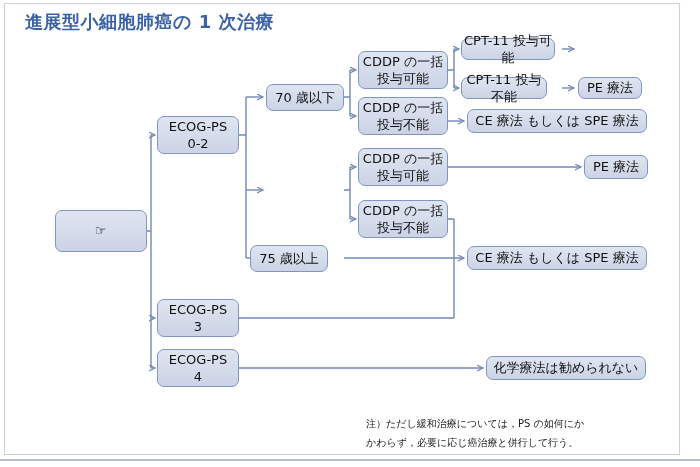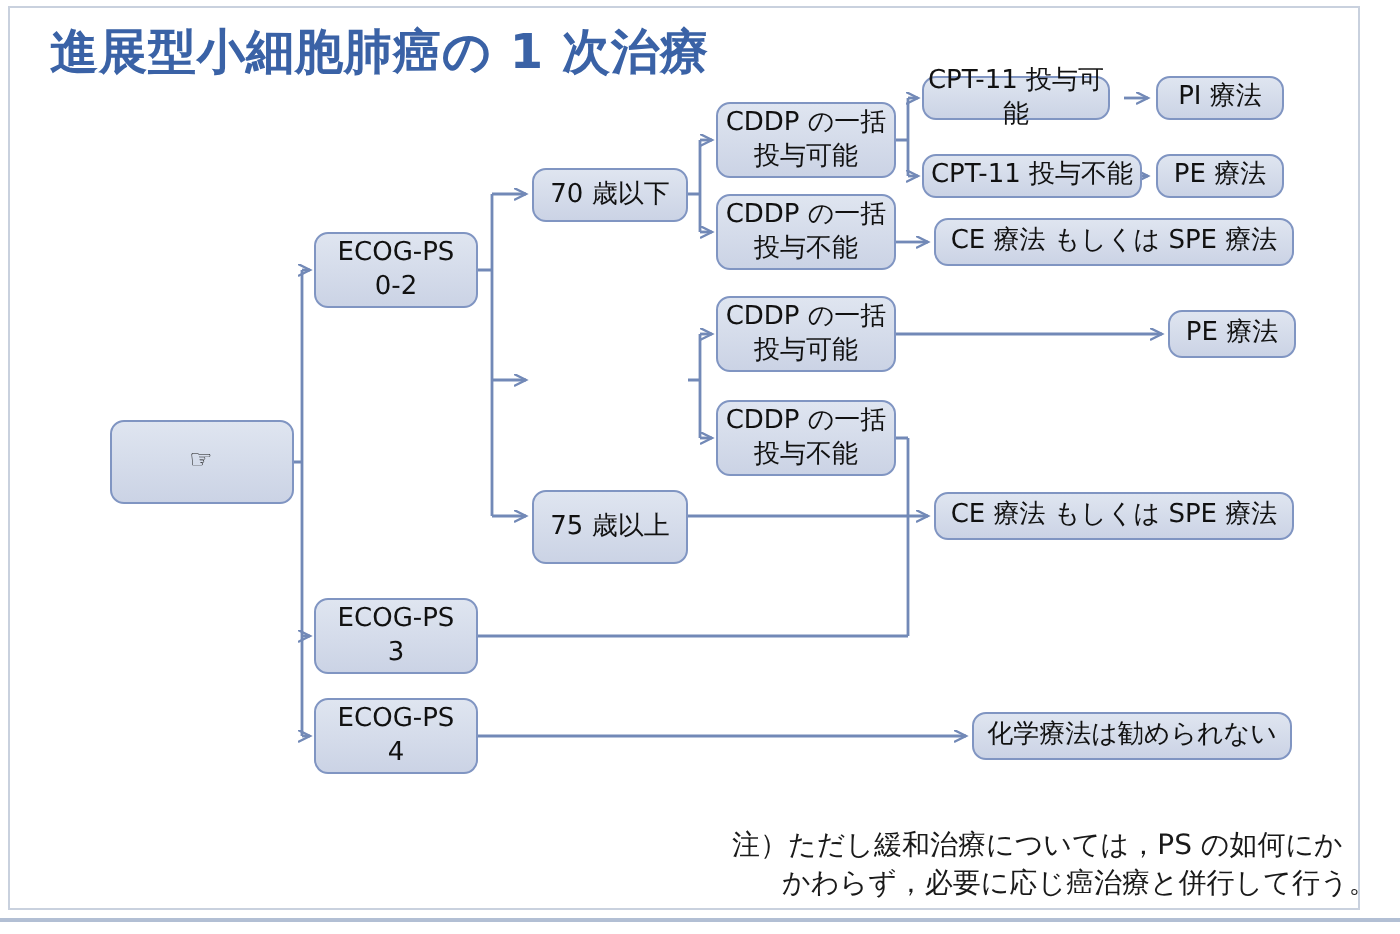--- a/index.html
+++ b/index.html
@@ -1,31 +1,31 @@
 <!DOCTYPE html>
 <html><head>
 <meta charset="utf-8">
 <style>
   html,body{margin:0;padding:0;background:#ffffff;}
   body{font-family:"DejaVu Sans","Liberation Sans",sans-serif;}
   .canvas{position:relative;width:700px;height:467px;background:#ffffff;overflow:hidden;}
   .frame{position:absolute;left:4px;top:3px;width:676px;height:452px;border:1px solid #c9d1de;box-sizing:border-box;}
   .bottom-rule{position:absolute;left:0;top:459px;width:700px;height:2px;background:#b2bfd4;}
-  .title{position:absolute;left:25px;top:10px;font-size:24px;font-weight:bold;color:#3a62a6;letter-spacing:0.5px;}
+  .title{position:absolute;left:25px;top:10px;font-size:18px;font-weight:bold;color:#3a62a6;letter-spacing:0.5px;}
   svg.connectors{position:absolute;left:0;top:0;pointer-events:none;}
   .node{
     position:absolute;display:flex;align-items:center;justify-content:center;
     text-align:center;box-sizing:border-box;
     background:linear-gradient(180deg,#dfe5f0 0%,#cbd3e5 100%);
     border:1.5px solid #8095c2;border-radius:7px;
     font-size:13px;line-height:1.32;color:#111;white-space:pre-line;
   }
   .node .hand{font-size:13px;margin-right:1px;}
-  .footnote{position:absolute;left:366px;top:414px;font-size:14px;line-height:19px;color:#1a1a1a;}
-  .footnote .l2{margin-left:25px;}
+  .footnote{position:absolute;left:366px;top:414px;font-size:10px;line-height:19px;color:#1a1a1a;}
+  .footnote .l2{}
 </style>
 </head>
 <body>
 
 <div class="canvas">
 
   <div class="frame"></div>
 
   <div class="title">進展型小細胞肺癌の 1 次治療</div>
 
@@ -68,35 +68,34 @@
   <div class="node" style="left:55px;top:210px;width:92px;height:42px"><span class="hand">☞</span></div>
 
   <div class="node" style="left:157px;top:116px;width:82px;height:38px">ECOG-PS
 0-2</div>
   <div class="node" style="left:157px;top:299px;width:82px;height:38px">ECOG-PS
 3</div>
   <div class="node" style="left:157px;top:349px;width:82px;height:38px">ECOG-PS
 4</div>
 
   <div class="node" style="left:266px;top:84px;width:78px;height:27px">70 歳以下</div>
-  <div class="node" style="left:266px;top:245px;width:78px;height:37px">75 歳以上</div>
+  <div class="node" style="left:250px;top:245px;width:78px;height:27px">75 歳以上</div>
 
   <div class="node" style="left:358px;top:51px;width:90px;height:38px">CDDP の一括
 投与可能</div>
   <div class="node" style="left:358px;top:97px;width:90px;height:38px">CDDP の一括
 投与不能</div>
   <div class="node" style="left:358px;top:148px;width:90px;height:38px">CDDP の一括
 投与可能</div>
   <div class="node" style="left:358px;top:200px;width:90px;height:38px">CDDP の一括
 投与不能</div>
 
   <div class="node" style="left:461px;top:38px;width:94px;height:22px">CPT-11 投与可能</div>
-  <div class="node" style="left:461px;top:77px;width:110px;height:22px">CPT-11 投与不能</div>
+  <div class="node" style="left:461px;top:77px;width:86px;height:22px">CPT-11 投与不能</div>
 
-  <div class="node" style="left:578px;top:38px;width:64px;height:22px">PI 療法</div>
   <div class="node" style="left:578px;top:77px;width:64px;height:22px">PE 療法</div>
   <div class="node" style="left:467px;top:109px;width:180px;height:24px">CE 療法 もしくは SPE 療法</div>
   <div class="node" style="left:584px;top:155px;width:64px;height:24px">PE 療法</div>
   <div class="node" style="left:467px;top:246px;width:180px;height:24px">CE 療法 もしくは SPE 療法</div>
   <div class="node" style="left:486px;top:356px;width:160px;height:24px">化学療法は勧められない</div>
 
   <div class="footnote">
     <div class="l1">注）ただし緩和治療については，PS の如何にか</div>
     <div class="l2">かわらず，必要に応じ癌治療と併行して行う。</div>
   </div>

